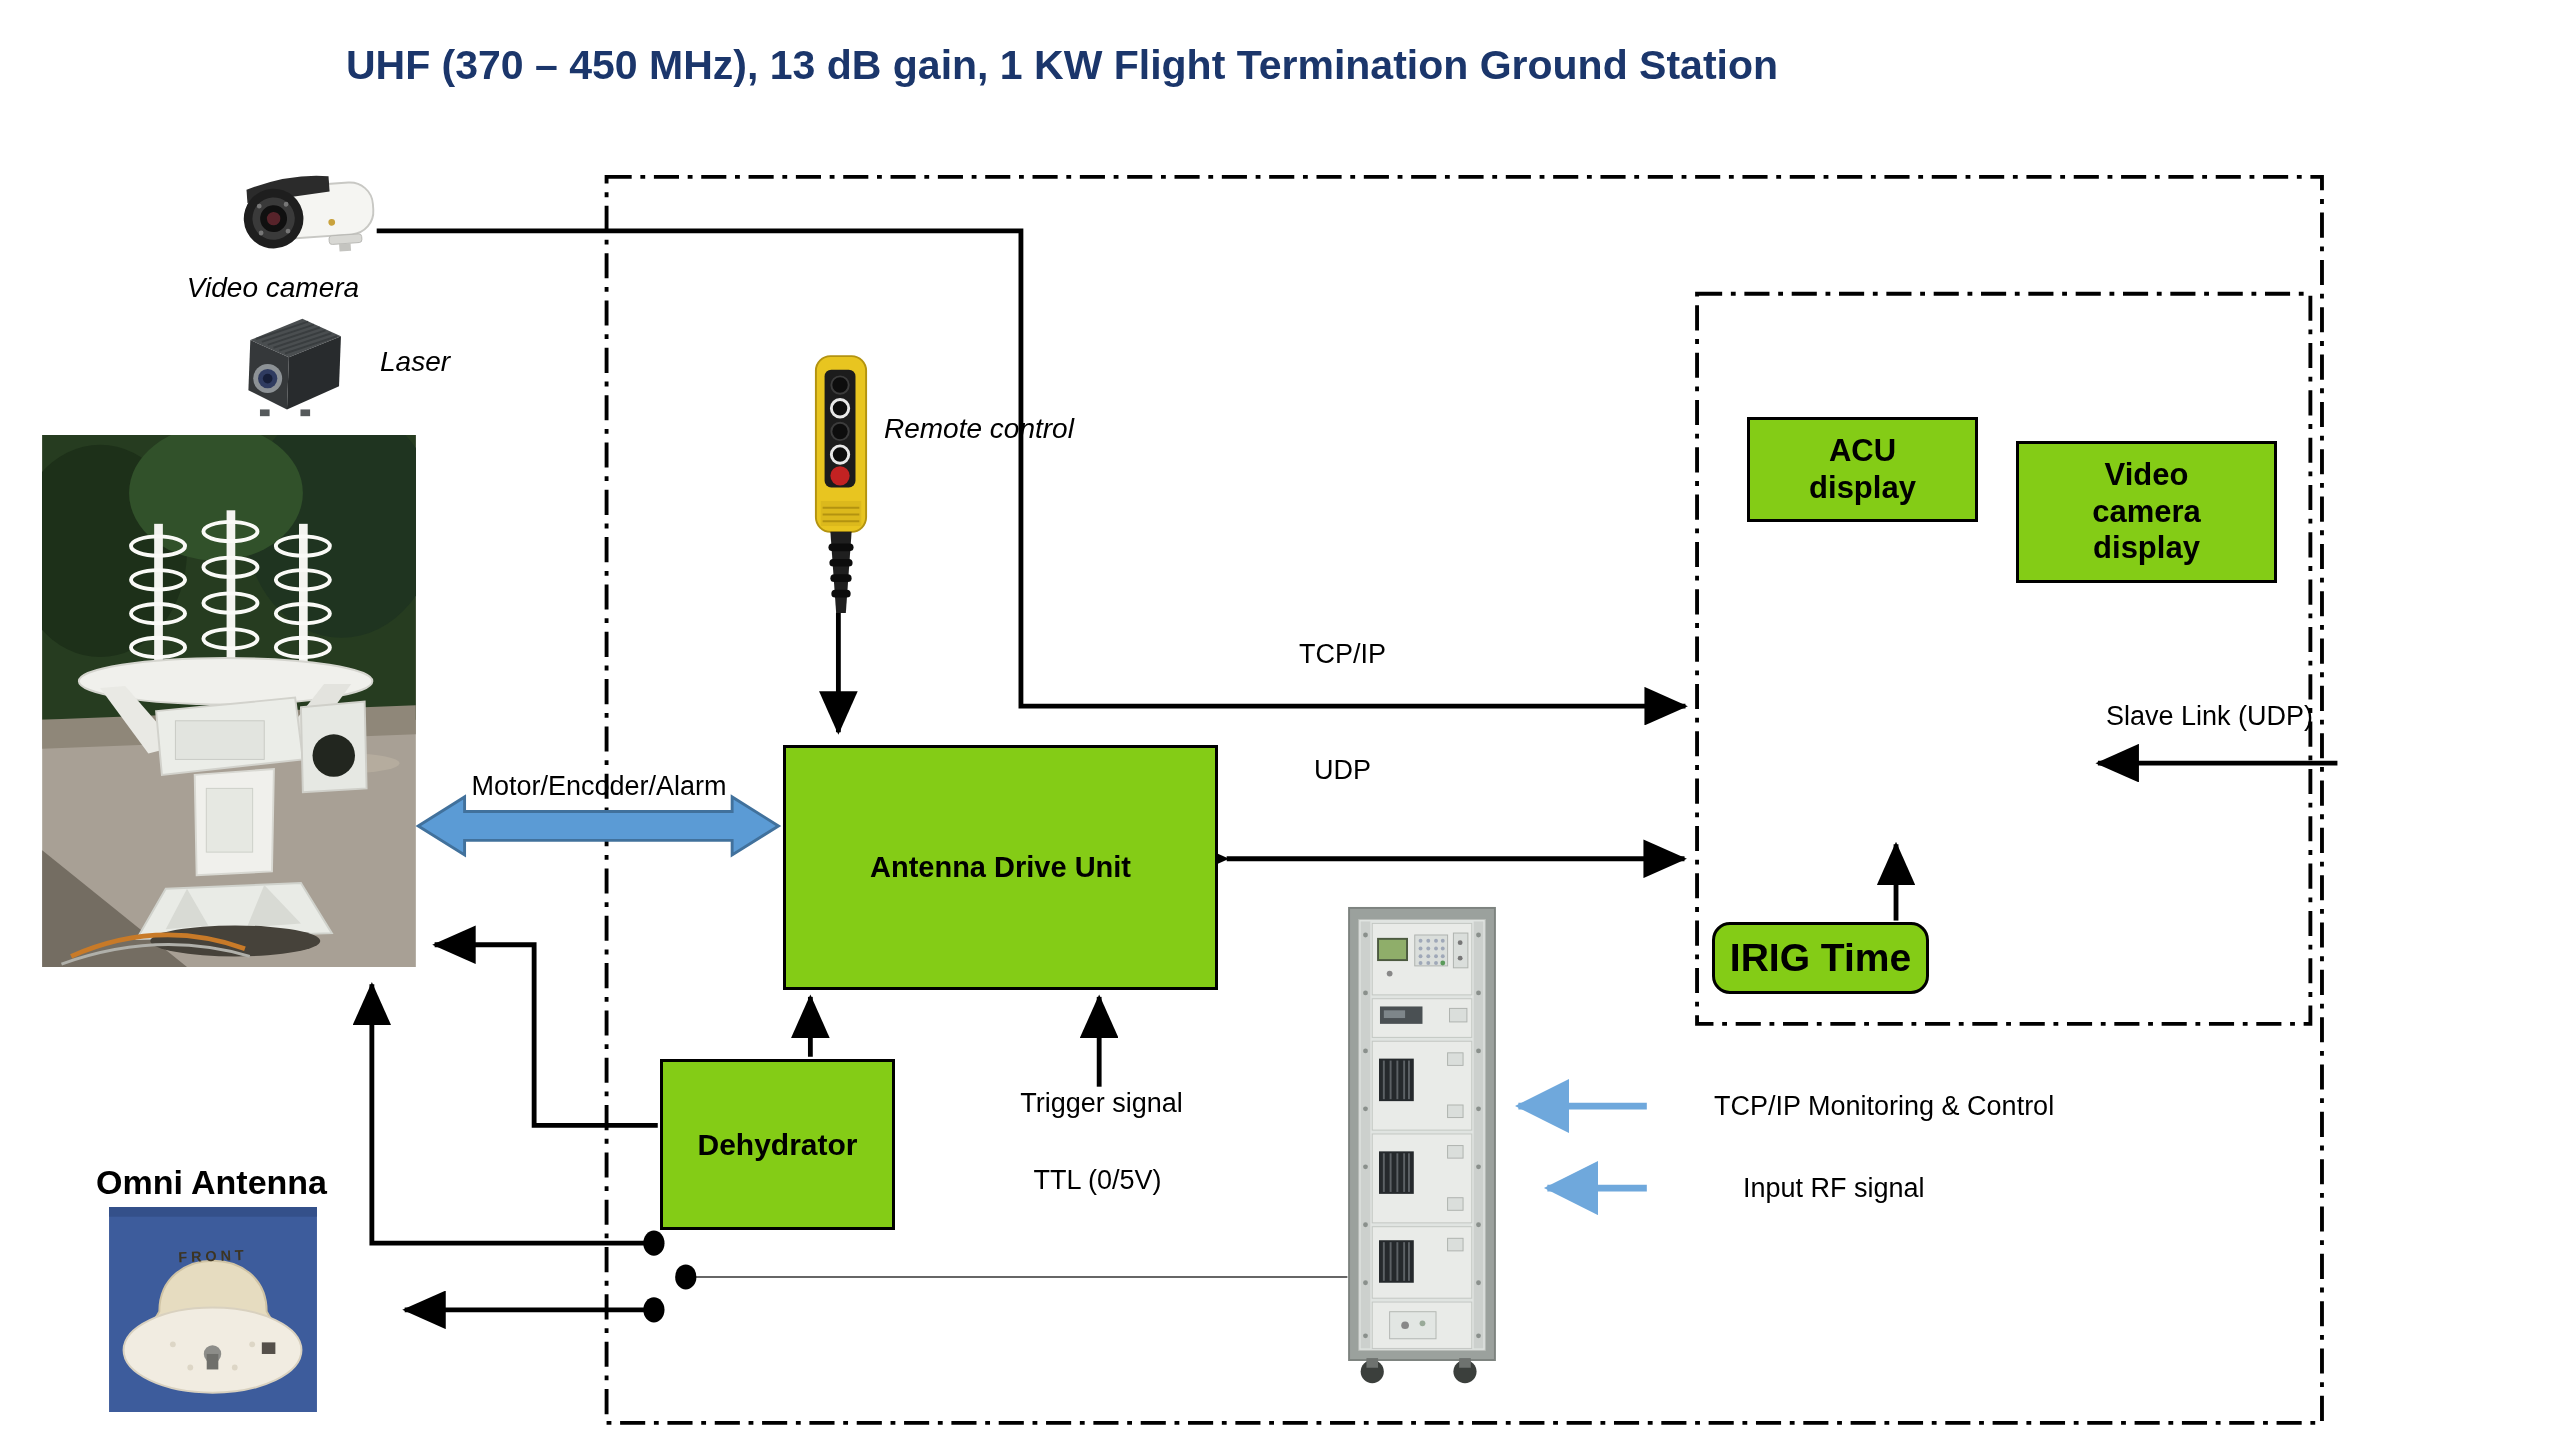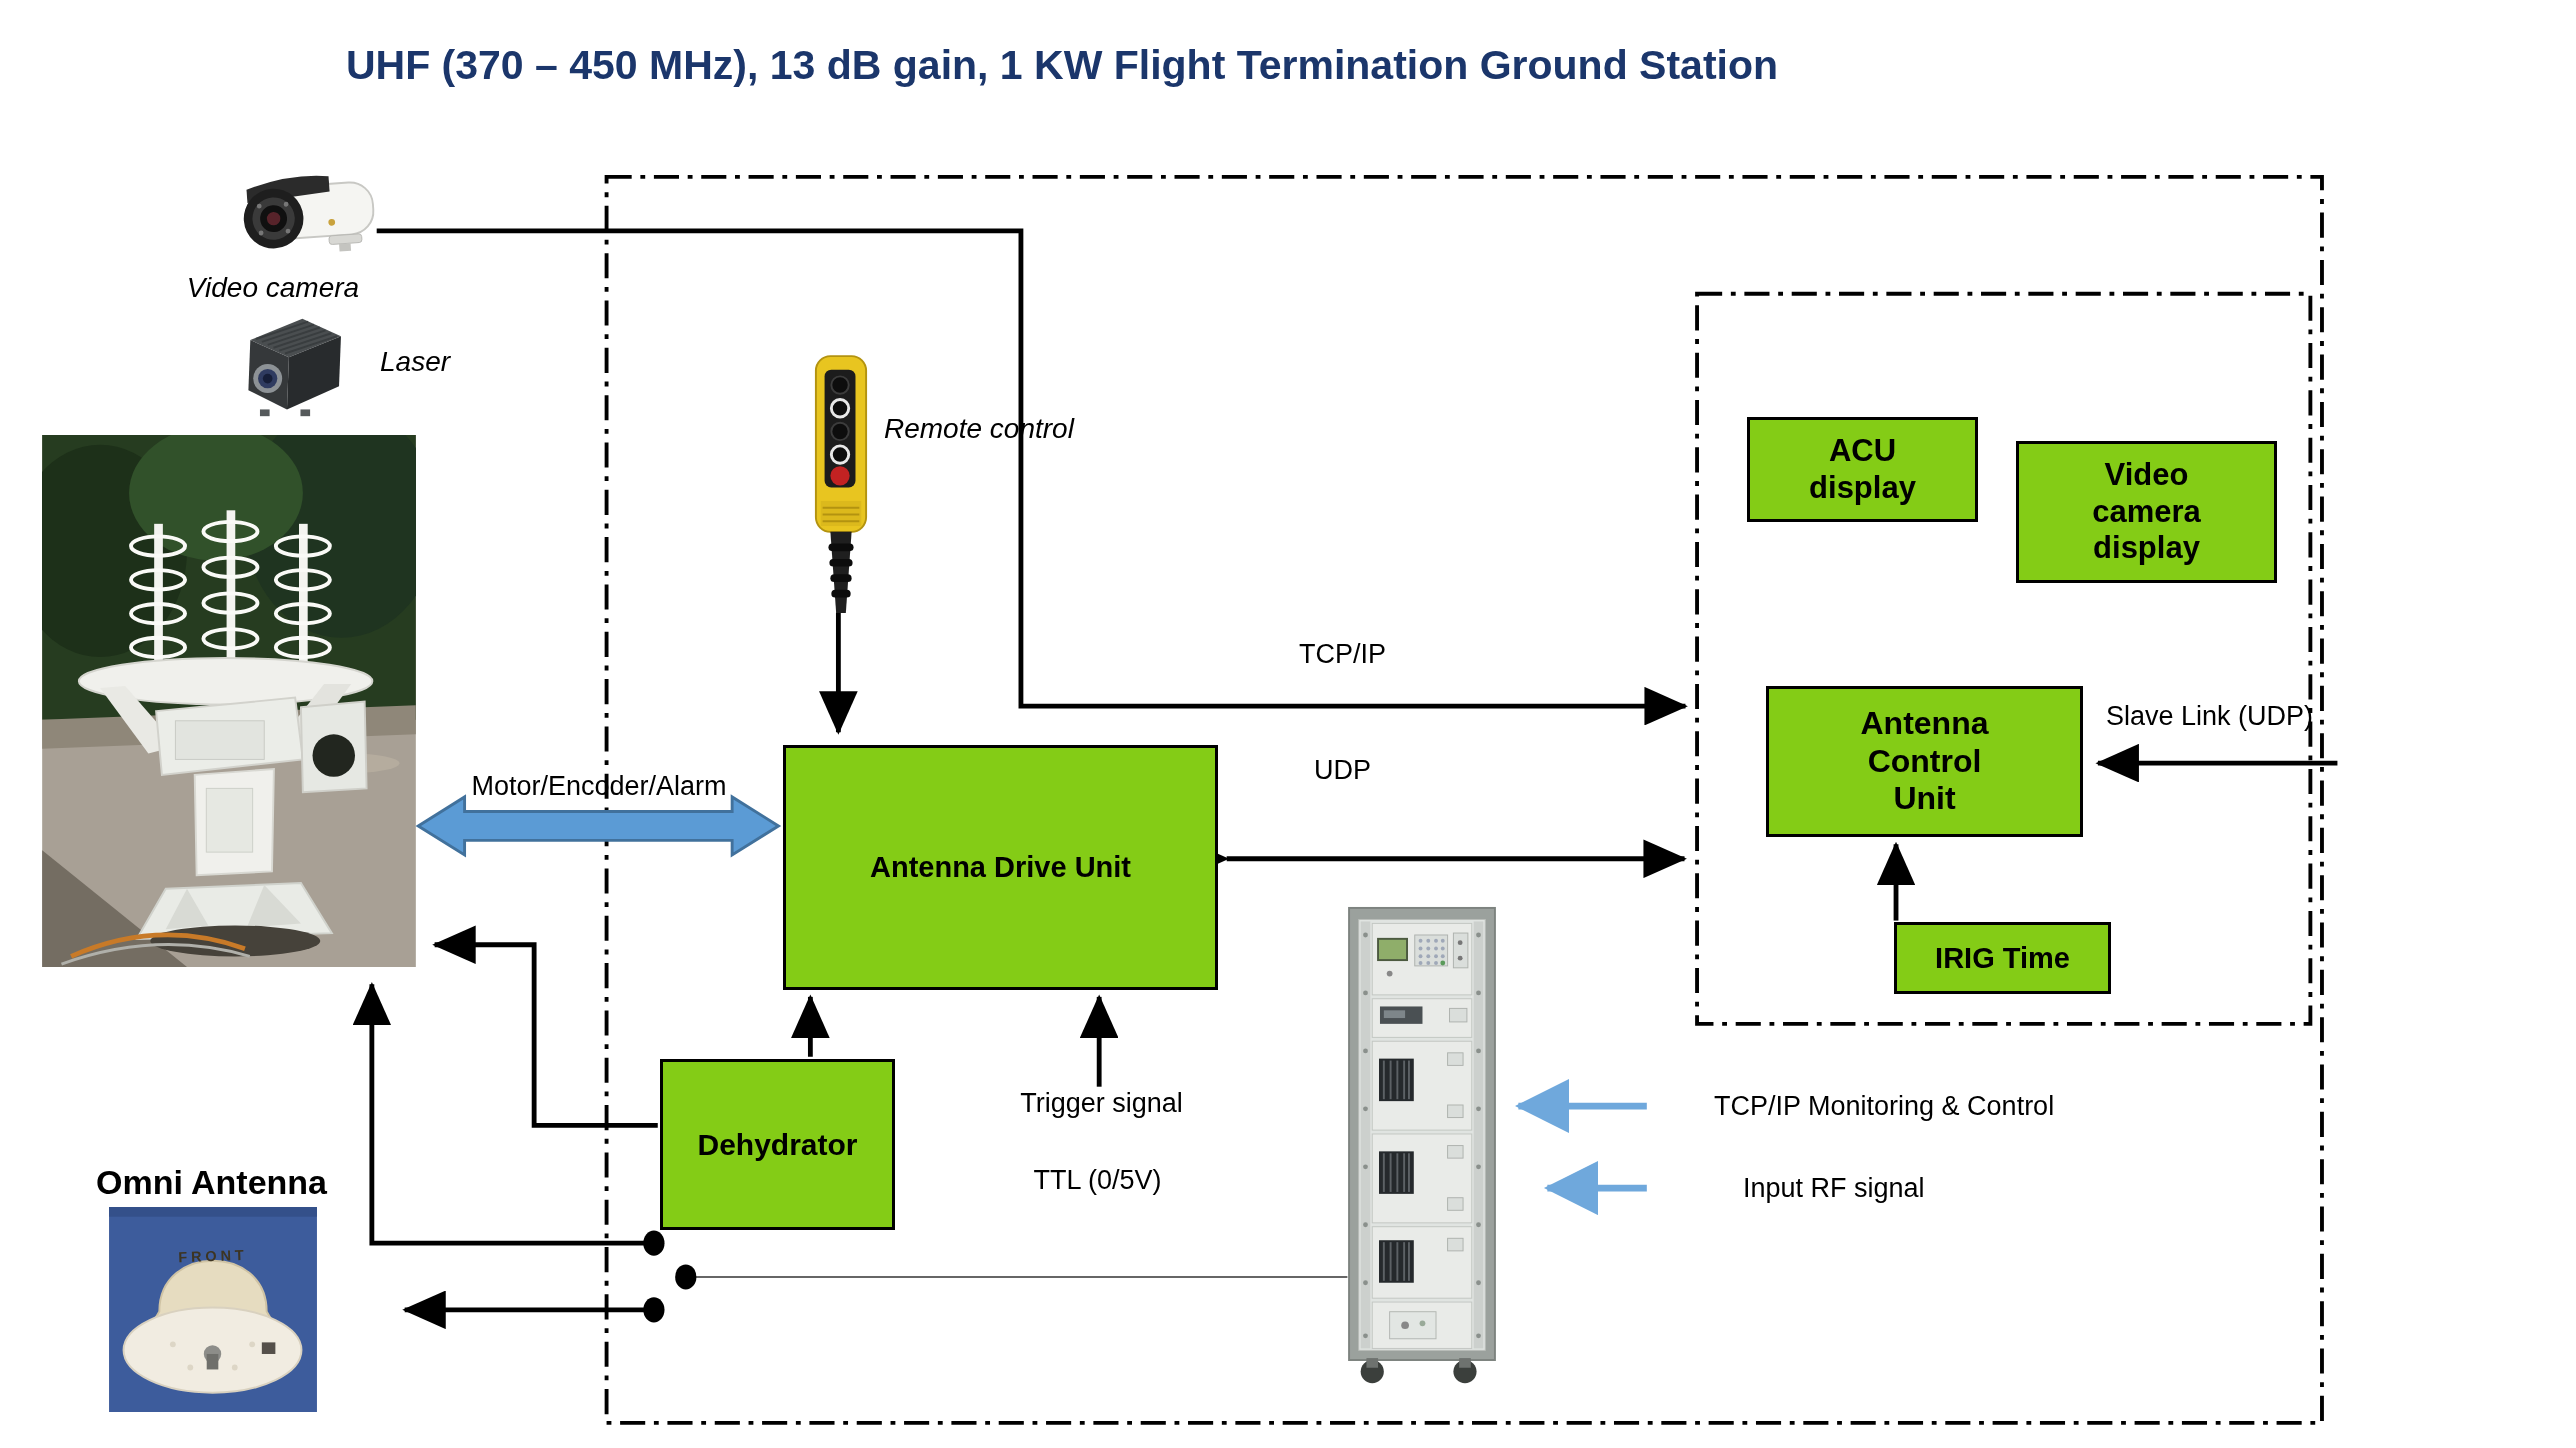--- a/index.html
+++ b/index.html
@@ -311,25 +311,22 @@
     <rect x="116" y="468" width="12" height="10" fill="#6e726f"></rect>
   </svg>
 
   <div class="box" style="left:1747px;top:417px;width:225px;height:99px;font-size:31px;">ACU
 display</div>
 
   <div class="box" style="left:2016px;top:417px;width:255px;height:136px;font-size:31px;margin-top:24px;">Video
 camera
 display</div>
 
-  <div class="box" style="left:1766px;top:686px;width:311px;height:145px;font-size:32px;">Antenna
-Control
-Unit</div>
-
-  <div class="box" style="left:1894px;top:922px;width:211px;height:66px;font-size:29px;">IRIG Time</div>
+
+  <div class="box" style="left:1712px;top:922px;width:211px;height:66px;font-size:39px;border-radius:18px;">IRIG Time</div>
 
   <div class="box" style="left:783px;top:745px;width:429px;height:239px;font-size:29px;">Antenna Drive Unit</div>
 
   <div class="box" style="left:660px;top:1059px;width:229px;height:165px;font-size:30px;">Dehydrator</div>
 
   <div class="title">UHF (370 – 450 MHz), 13 dB gain, 1 KW Flight Termination Ground Station</div>
 
   <div class="lbl" style="left:1246px;top:639px;width:193px;text-align:center;font-size:27px;">TCP/IP</div>
 
   <div class="lbl" style="left:1246px;top:755px;width:193px;text-align:center;font-size:27px;">UDP</div>

